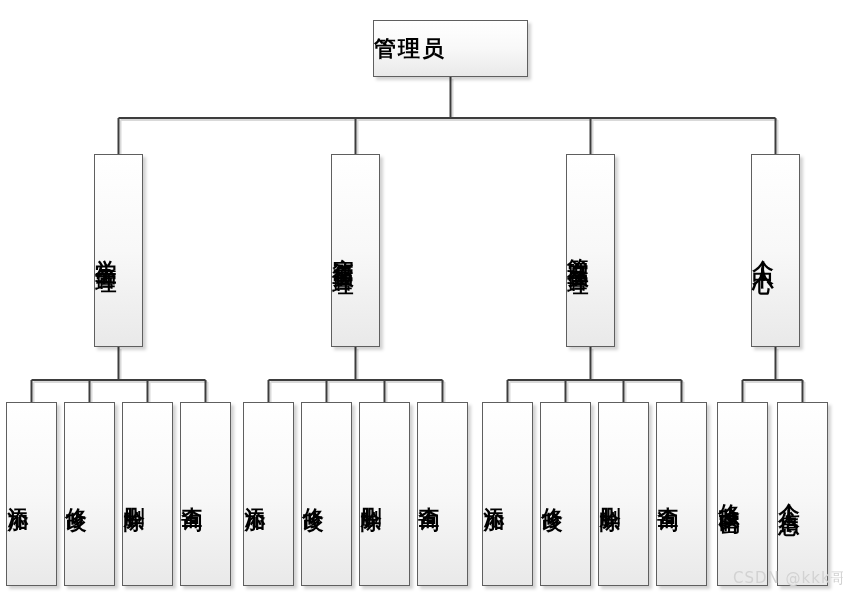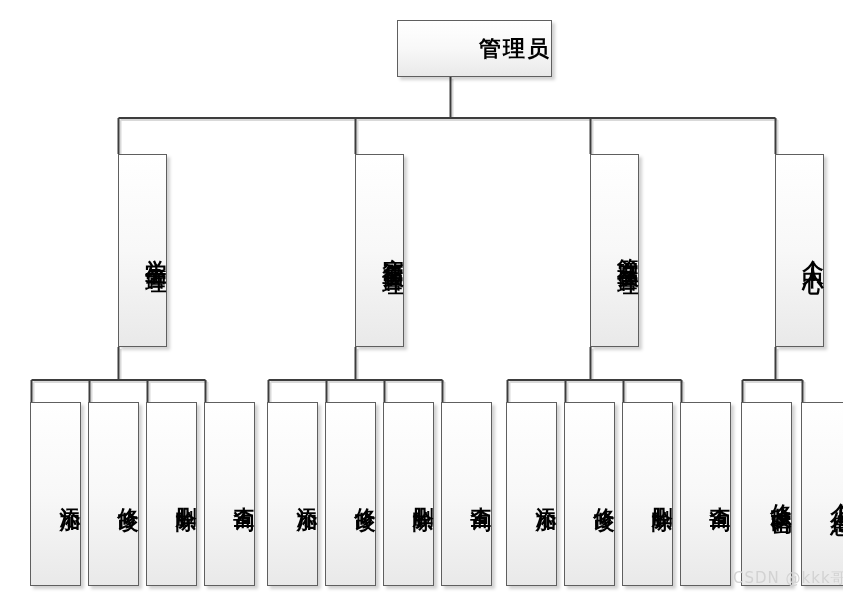--- a/index.html
+++ b/index.html
@@ -13,22 +13,21 @@
     overflow: hidden;
   }
   .connectors { position: absolute; left: 0; top: 0; }
   .node {
     position: absolute;
     border: 1px solid #5f5f5f;
     background: linear-gradient(180deg, #ffffff 0%, #f8f8f8 50%, #e9e9e9 100%);
     box-shadow: 3px 3px 3px rgba(0,0,0,0.18);
     display: flex;
     align-items: center;
-    justify-content: flex-end;
-    margin-left: 24px;
+    justify-content: flex-start;
   }
   .root-node  { left: 373px; top: 20px;  width: 155px; height: 57px;  }
   .branch-node{ top: 154px; width: 49px;  height: 193px; }
   .leaf-node  { top: 402px; width: 51px;  height: 184px; }
   .htext {
     font-size: 22px;
     font-weight: bold;
     color: #000000;
     letter-spacing: 2px;
     white-space: nowrap;

